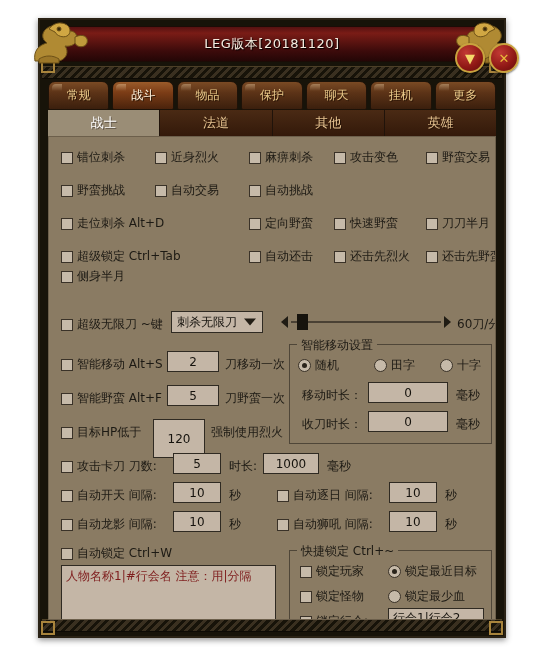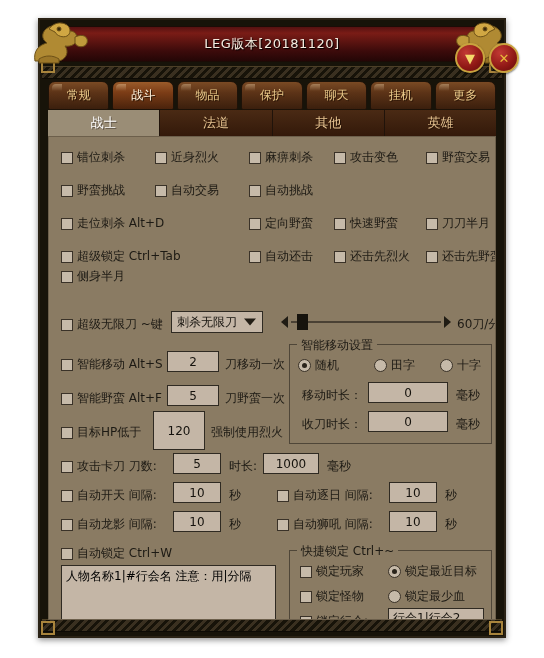--- a/index.html
+++ b/index.html
@@ -115,21 +115,21 @@
   .slider .ar{width:0;height:0;flex:none;}
   .slider .ar.l{border-top:6px solid transparent;border-bottom:6px solid transparent;
      border-right:7px solid #201c14;}
   .slider .ar.r{border-top:6px solid transparent;border-bottom:6px solid transparent;
      border-left:7px solid #201c14;}
   .slider .track{position:relative;flex:1;height:2px;background:#4a4134;margin:0 3px;}
   .slider .thumb{position:absolute;top:-7px;width:11px;height:16px;background:#16130d;}
 
   
   .ta{position:absolute;background:#c4b6a6;border:1px solid #2f2a22;
-     font-size:12px;color:#000000;box-sizing:border-box;padding:3px 4px;
+     font-size:12px;color:#7f1d1d;box-sizing:border-box;padding:3px 4px;
      line-height:1.3;cursor:text;overflow:hidden;}
 </style>
 </head>
 <body>
 
 <div id="window">
 
   <div class="frame-outer"></div>
   <div class="band top"></div>
   <div class="band bottom"></div>
@@ -321,21 +321,21 @@
       <span class="box"></span>
       <span class="lbl">智能野蛮 Alt+F</span>
       </div>
     <div class="inp" style="left:118px;top:248px;width:52px;height:21px">5</div>
     <div class="txt" style="left:176px;top:253px">刀野蛮一次</div>
 
     <div class="cb" style="left:12px;top:287px">
       <span class="box"></span>
       <span class="lbl">目标HP低于</span>
       </div>
-    <div class="inp" style="left:104px;top:274px;width:52px;height:39px">120</div>
+    <div class="inp" style="left:104px;top:282px;width:52px;height:39px">120</div>
     <div class="txt" style="left:162px;top:287px">强制使用烈火</div>
 
     <div class="grp" style="left:240px;top:207px;width:203px;height:100px">
       <span class="cap">智能移动设置</span>
 
       <div class="rb on" style="left:8px;top:12px">
         <span class="dot"></span>
         <span class="lbl">随机</span>
         </div>
       <div class="rb" style="left:84px;top:12px">

